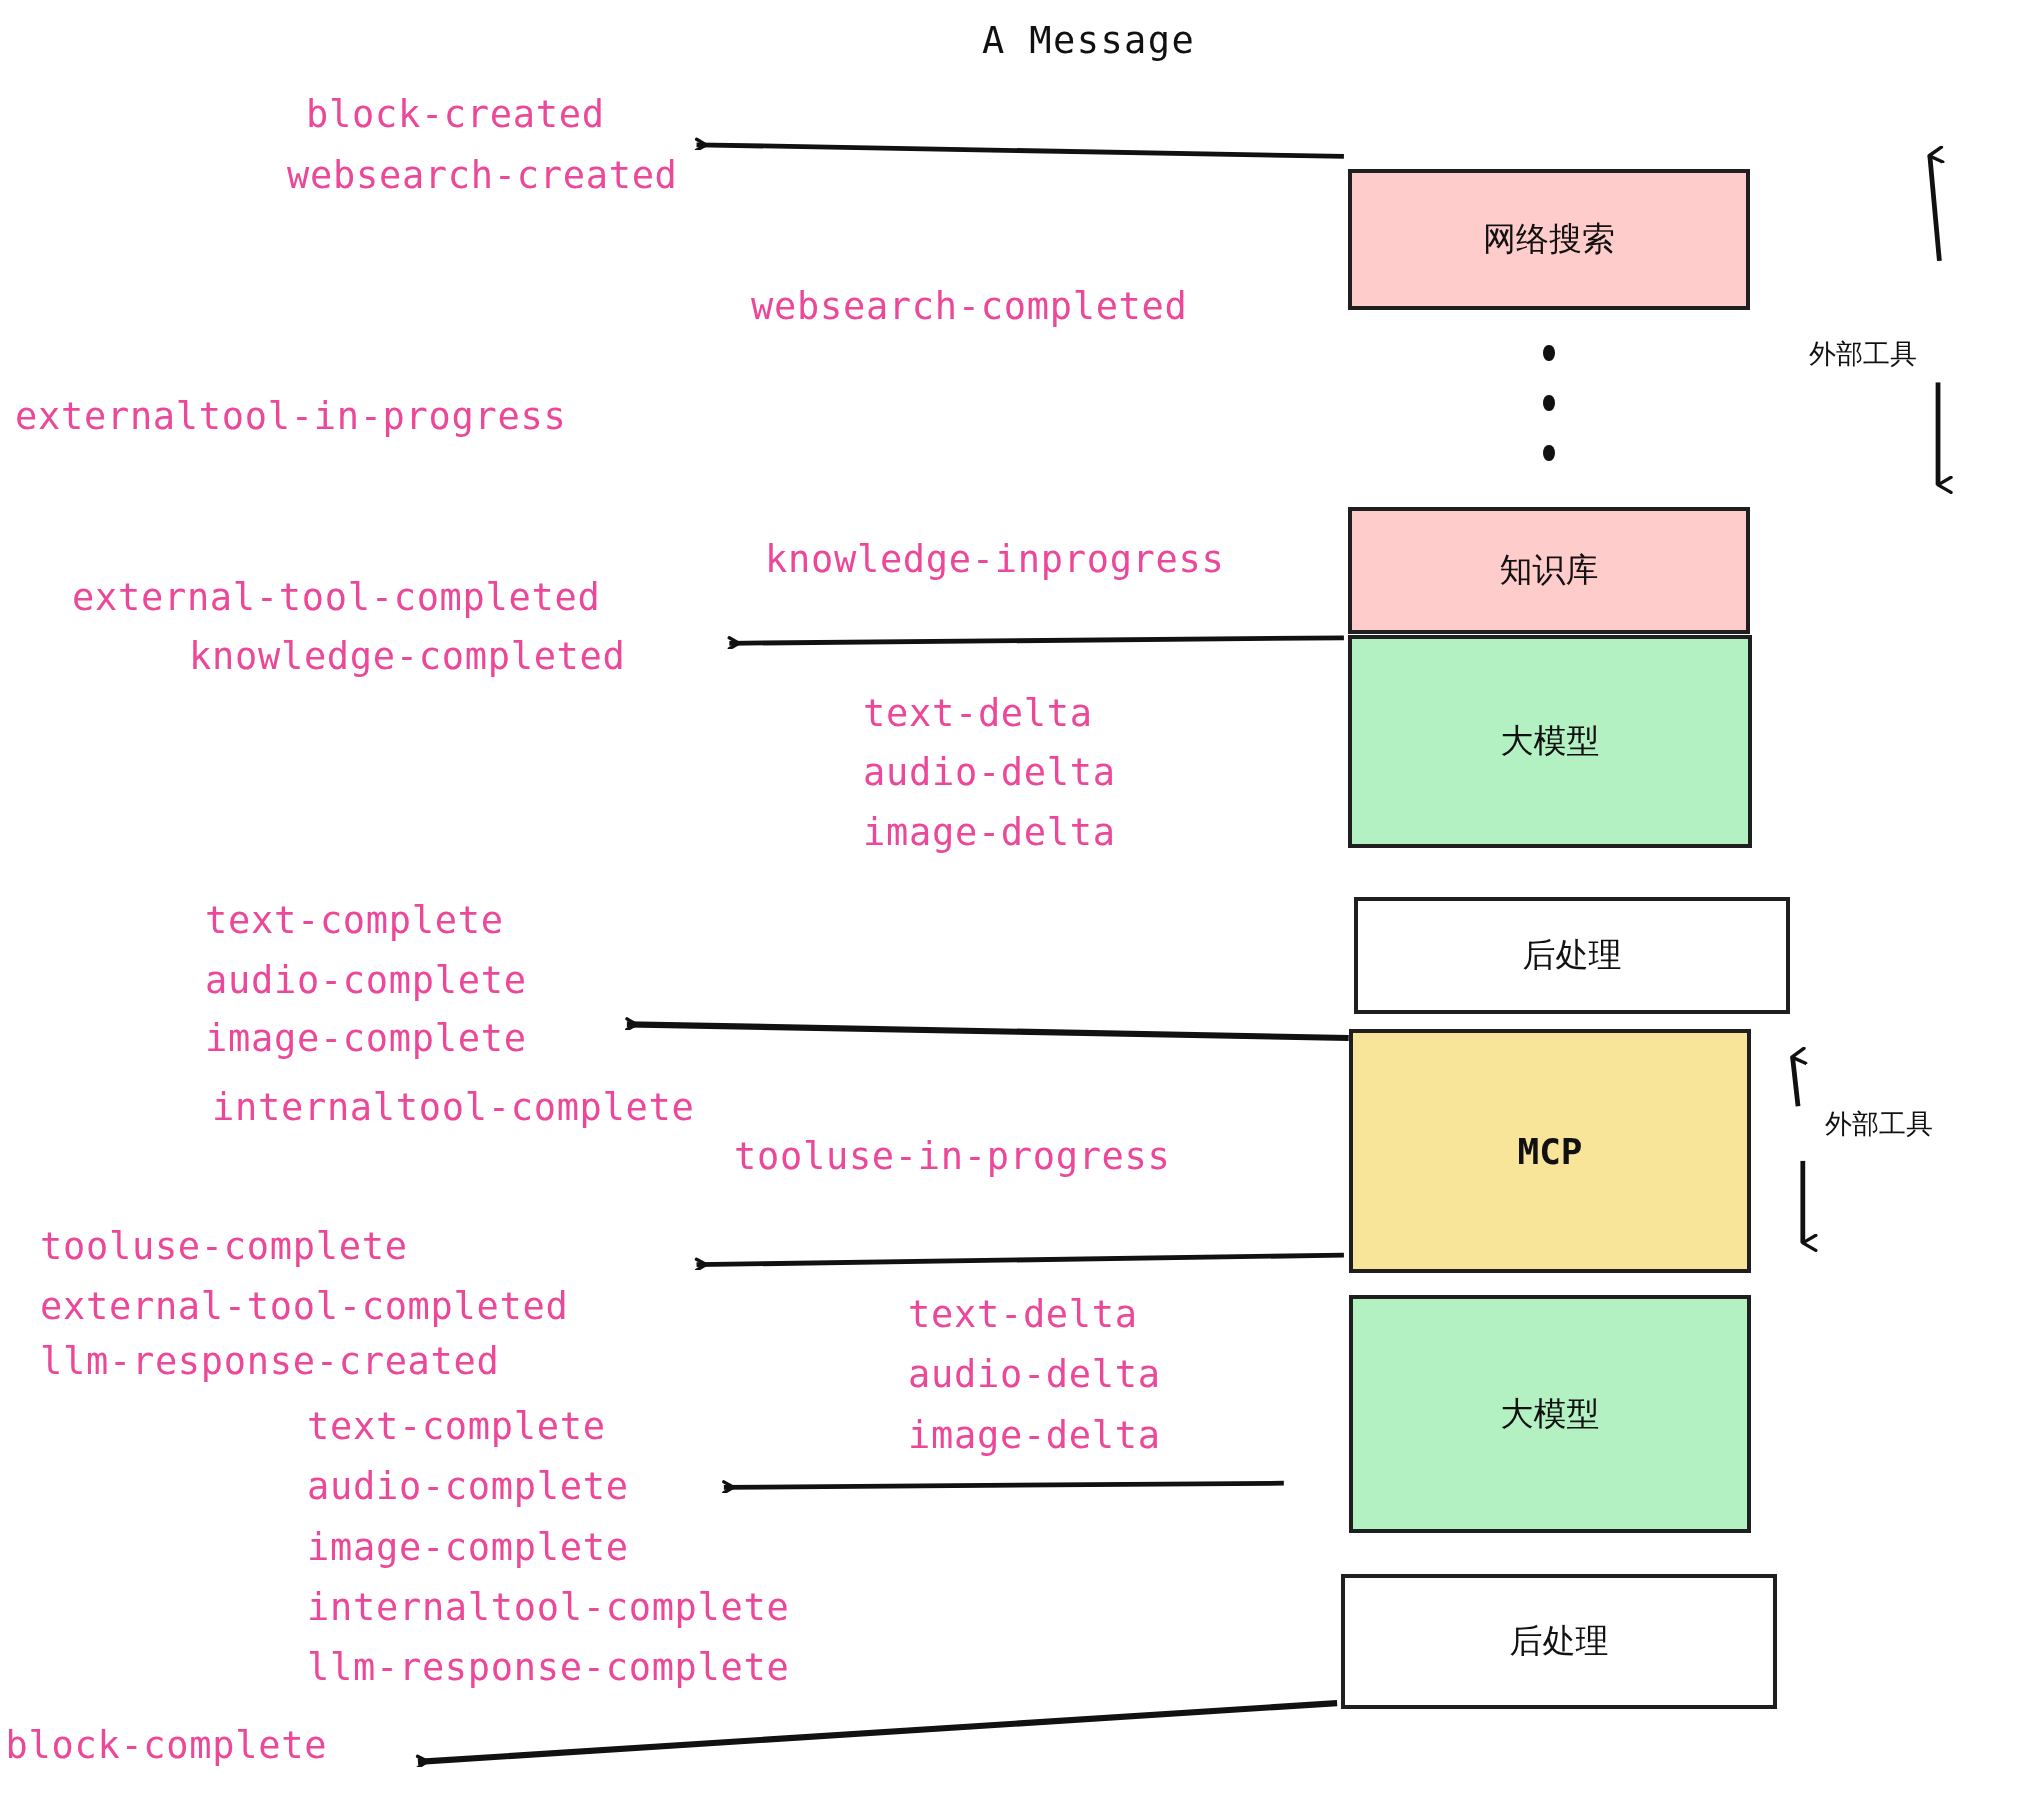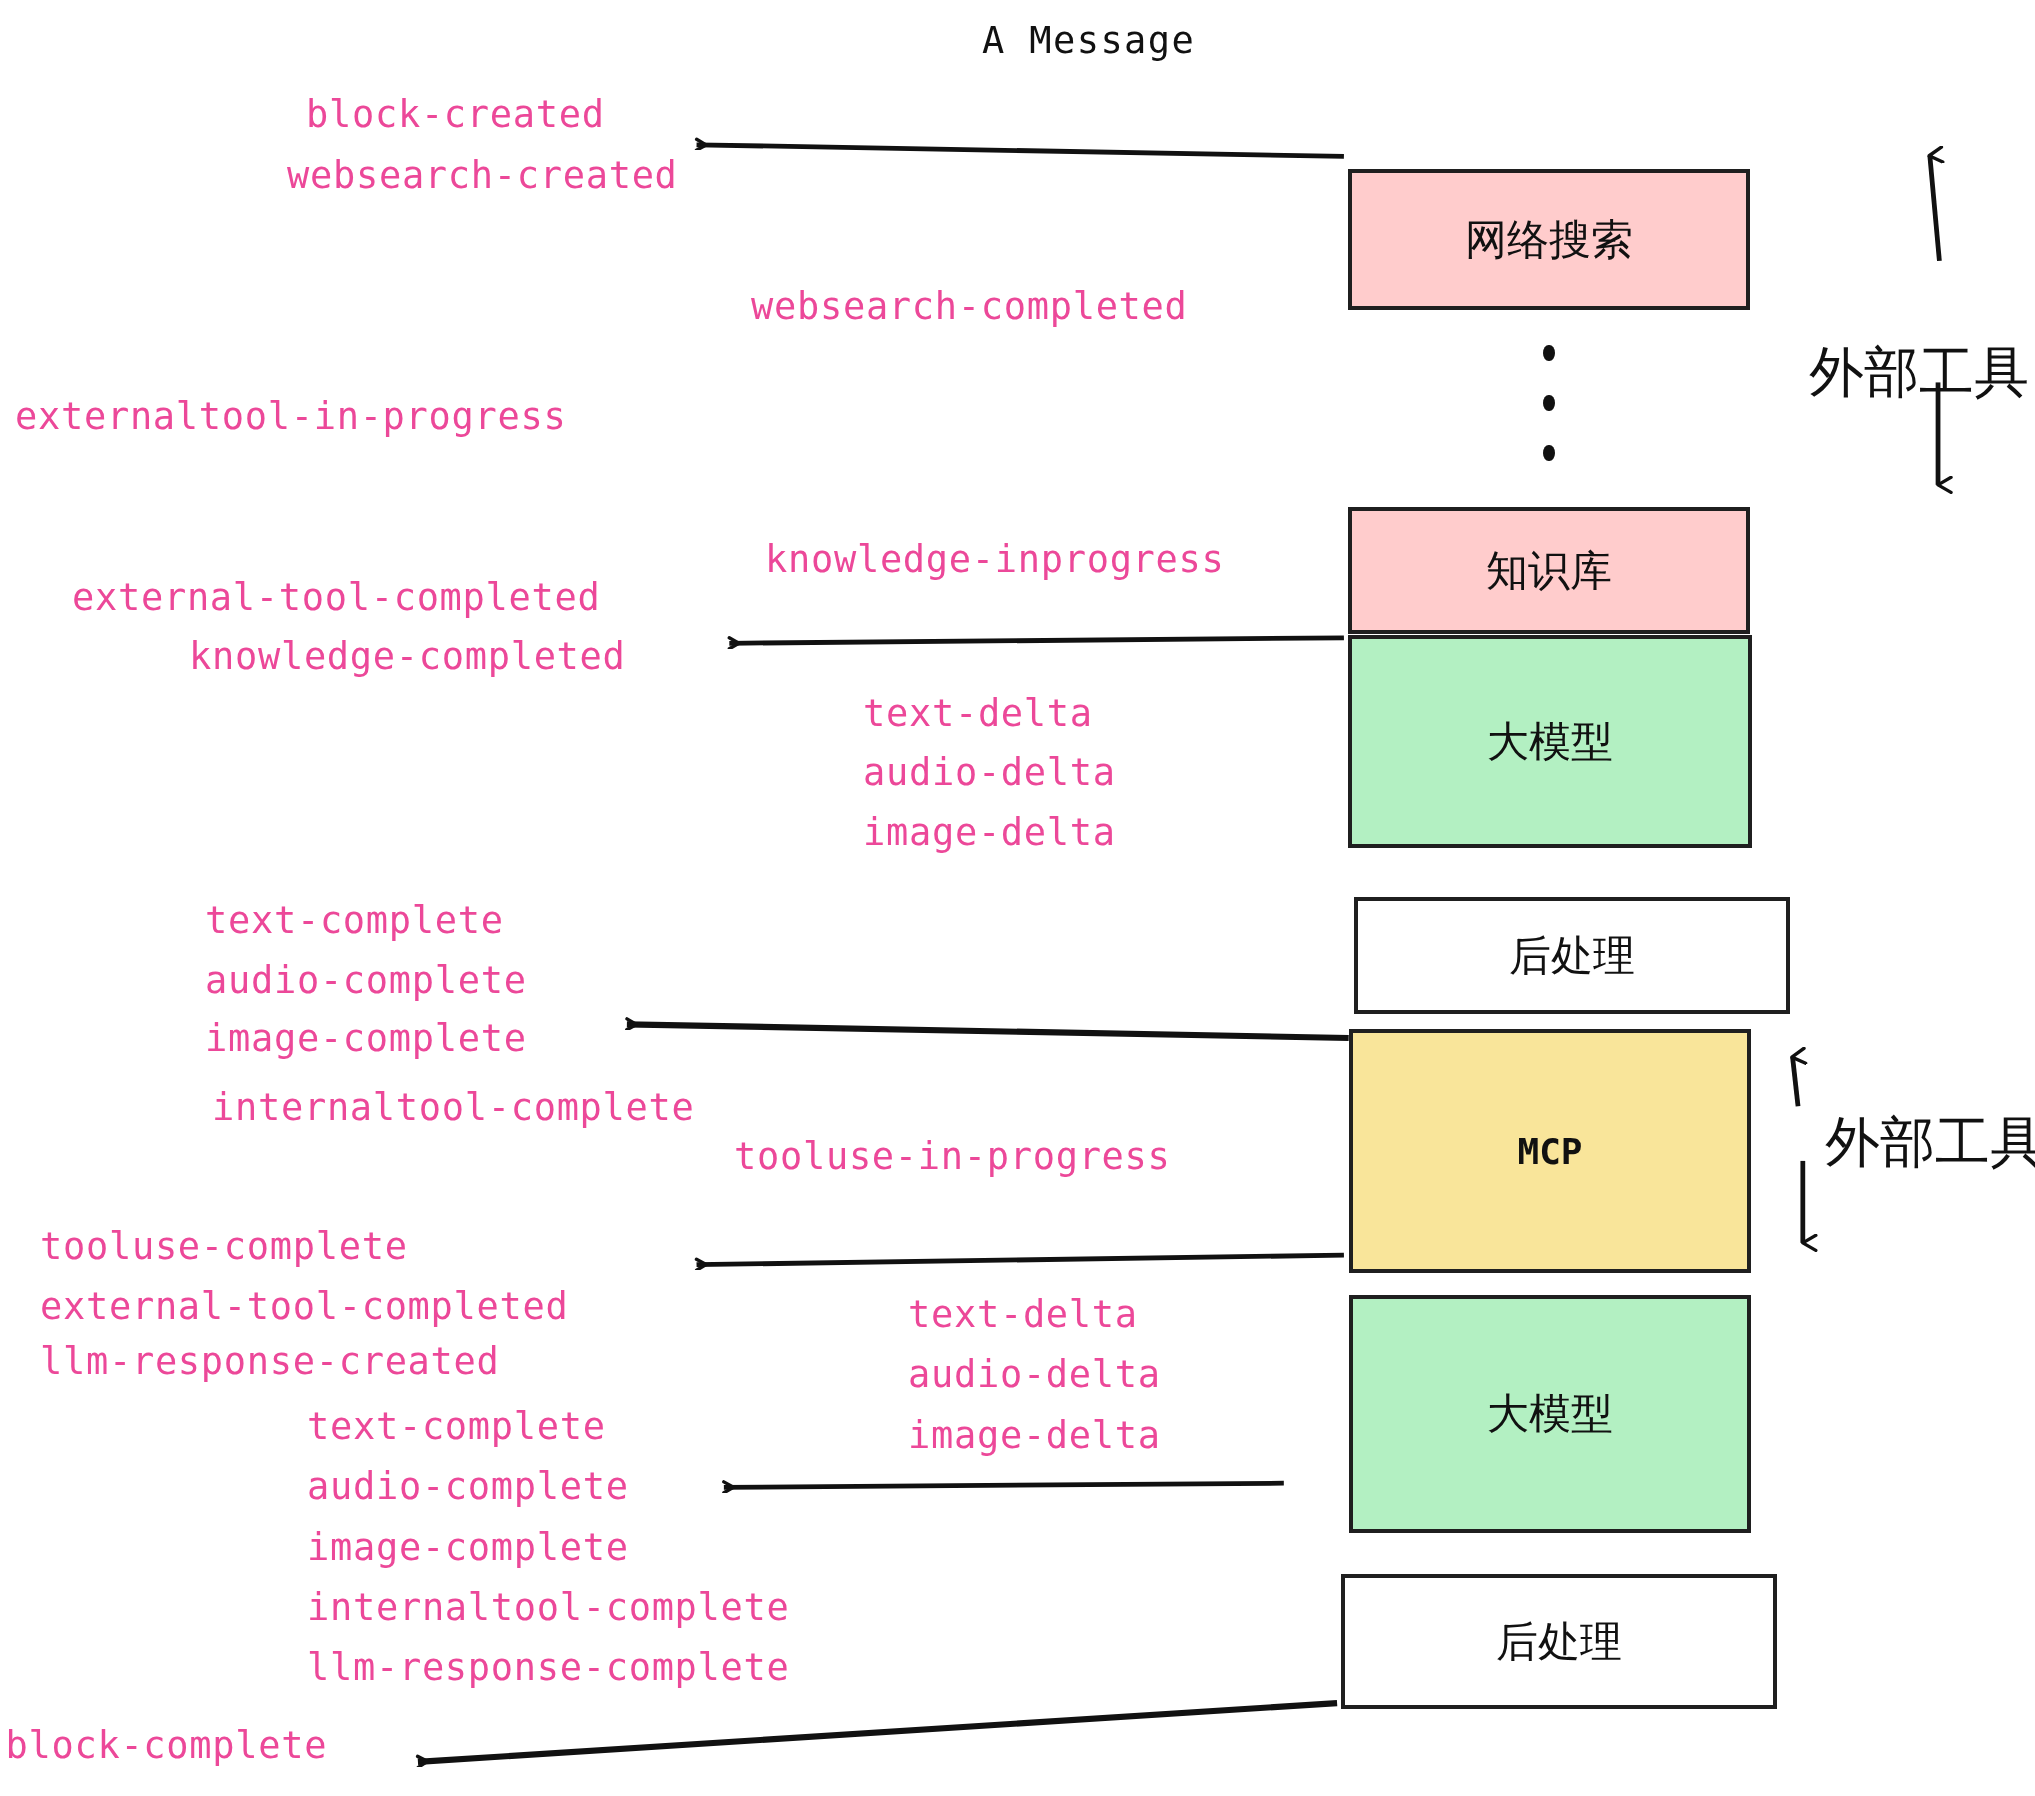--- a/index.html
+++ b/index.html
@@ -34,34 +34,34 @@
   }
   .box {
     position: absolute;
     box-sizing: border-box;
     border: 4.1px solid #1f1f1f;
     display: flex;
     align-items: center;
     justify-content: center;
     color: #111111;
     font-family: Liberation Sans, sans-serif;
-    font-size: 42px;
+    font-size: 33px;
     font-weight: 500;
   }
   .box.mcp-label {
     font-family: "DejaVu Sans Mono", "Liberation Mono", monospace;
     font-size: 36px;
     font-weight: 700;
   }
   .sidelabel {
     position: absolute;
     white-space: nowrap;
     color: #111111;
     font-family: "DejaVu Sans", "Liberation Sans", sans-serif;
-    font-size: 55px;
+    font-size: 27px;
   }
   .dots {
     position: absolute;
     display: flex;
     flex-direction: column;
     align-items: center;
     justify-content: space-between;
   }
   .dots span {
     display: block;

